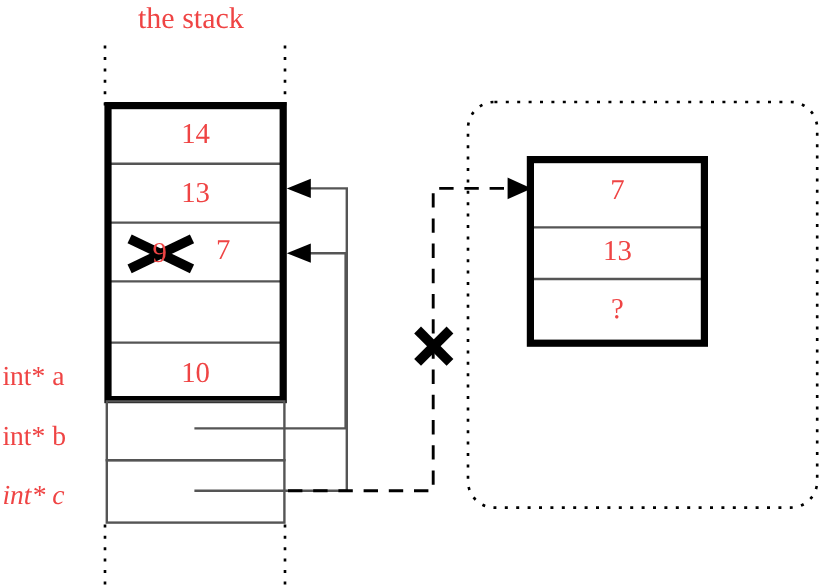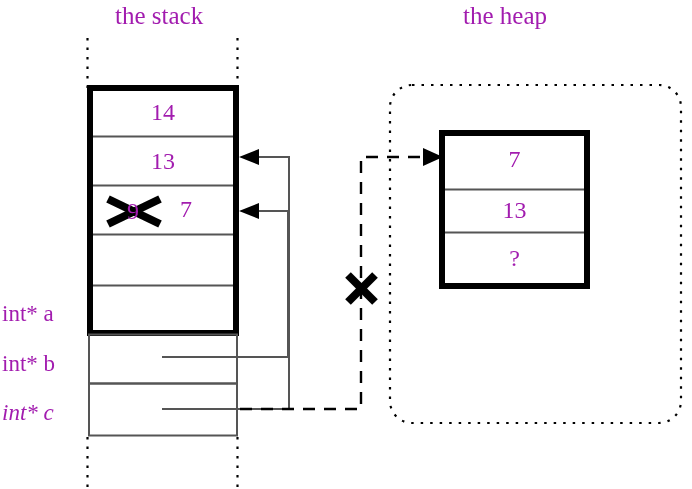--- a/index.html
+++ b/index.html
@@ -18,21 +18,21 @@
   #diagram-svg {
     position: absolute;
     left: 0;
     top: 0;
     width: 692px;
     height: 489px;
   }
   .lbl {
     position: absolute;
     font-family: "Liberation Serif", "DejaVu Serif", serif;
-    color: #a21caf;
+    color: #ef4444;
     white-space: nowrap;
     line-height: 1;
   }
   .title {
     font-size: 25px;
   }
   .cellval {
     font-size: 24px;
     text-align: center;
   }
@@ -104,26 +104,26 @@
     </g>
 
     <g>
       <line x1="108" y1="199" x2="160" y2="224" stroke="#000000" stroke-width="8"></line>
       <line x1="160" y1="199" x2="108" y2="224" stroke="#000000" stroke-width="8"></line>
     </g>
 
   </svg>
 
   <div class="lbl title" style="left:115px; top:3px;">the stack</div>
-  <div class="lbl title" style="left:463px; top:3px;">the heap</div>
 
   <div class="lbl cellval" style="left:90px; top:100px; width:146px;">14</div>
   <div class="lbl cellval" style="left:90px; top:149px; width:146px;">13</div>
   <div class="lbl cellval" style="left:105px; top:199px; width:56px;">9</div>
   <div class="lbl extraval" style="left:180px; top:197px;">7</div>
+  <div class="lbl cellval" style="left:90px; top:299px; width:146px;">10</div>
 
   <div class="lbl varlbl" style="left:2px; top:302px;text-align:right;">int* a</div>
   <div class="lbl varlbl" style="left:2px; top:352px;">int* b</div>
   <div class="lbl varlbl" style="left:2px; top:401px;font-style:italic;">int* c</div>
 
   <div class="lbl cellval" style="left:442px; top:147px; width:145px;">7</div>
   <div class="lbl cellval" style="left:442px; top:198px; width:145px;">13</div>
   <div class="lbl cellval" style="left:442px; top:246px; width:145px;">?</div>
 
 </div>

